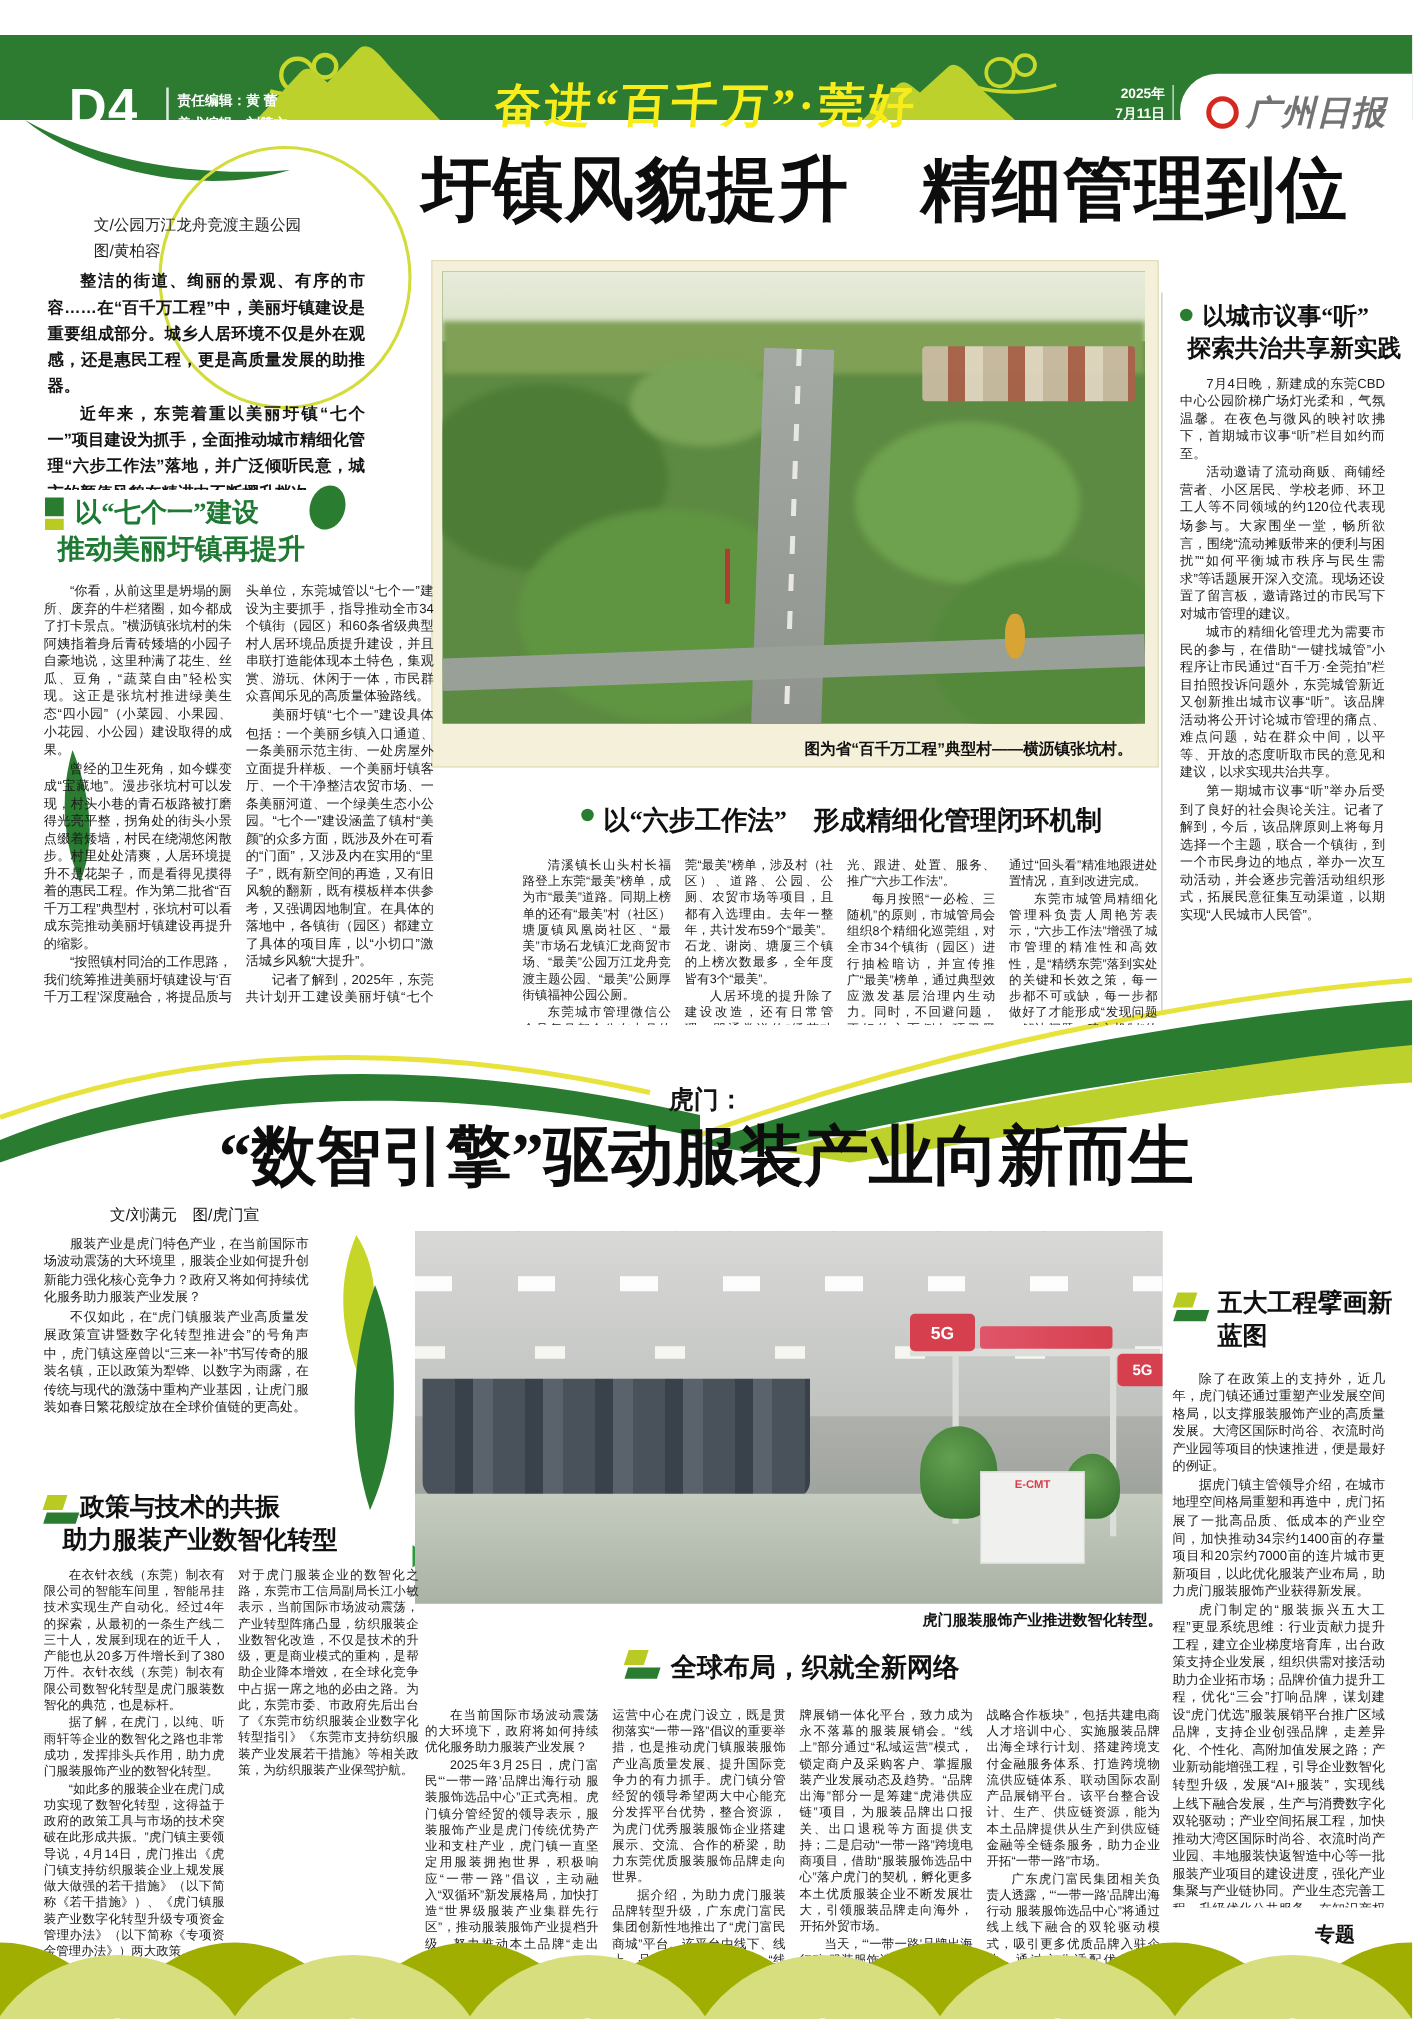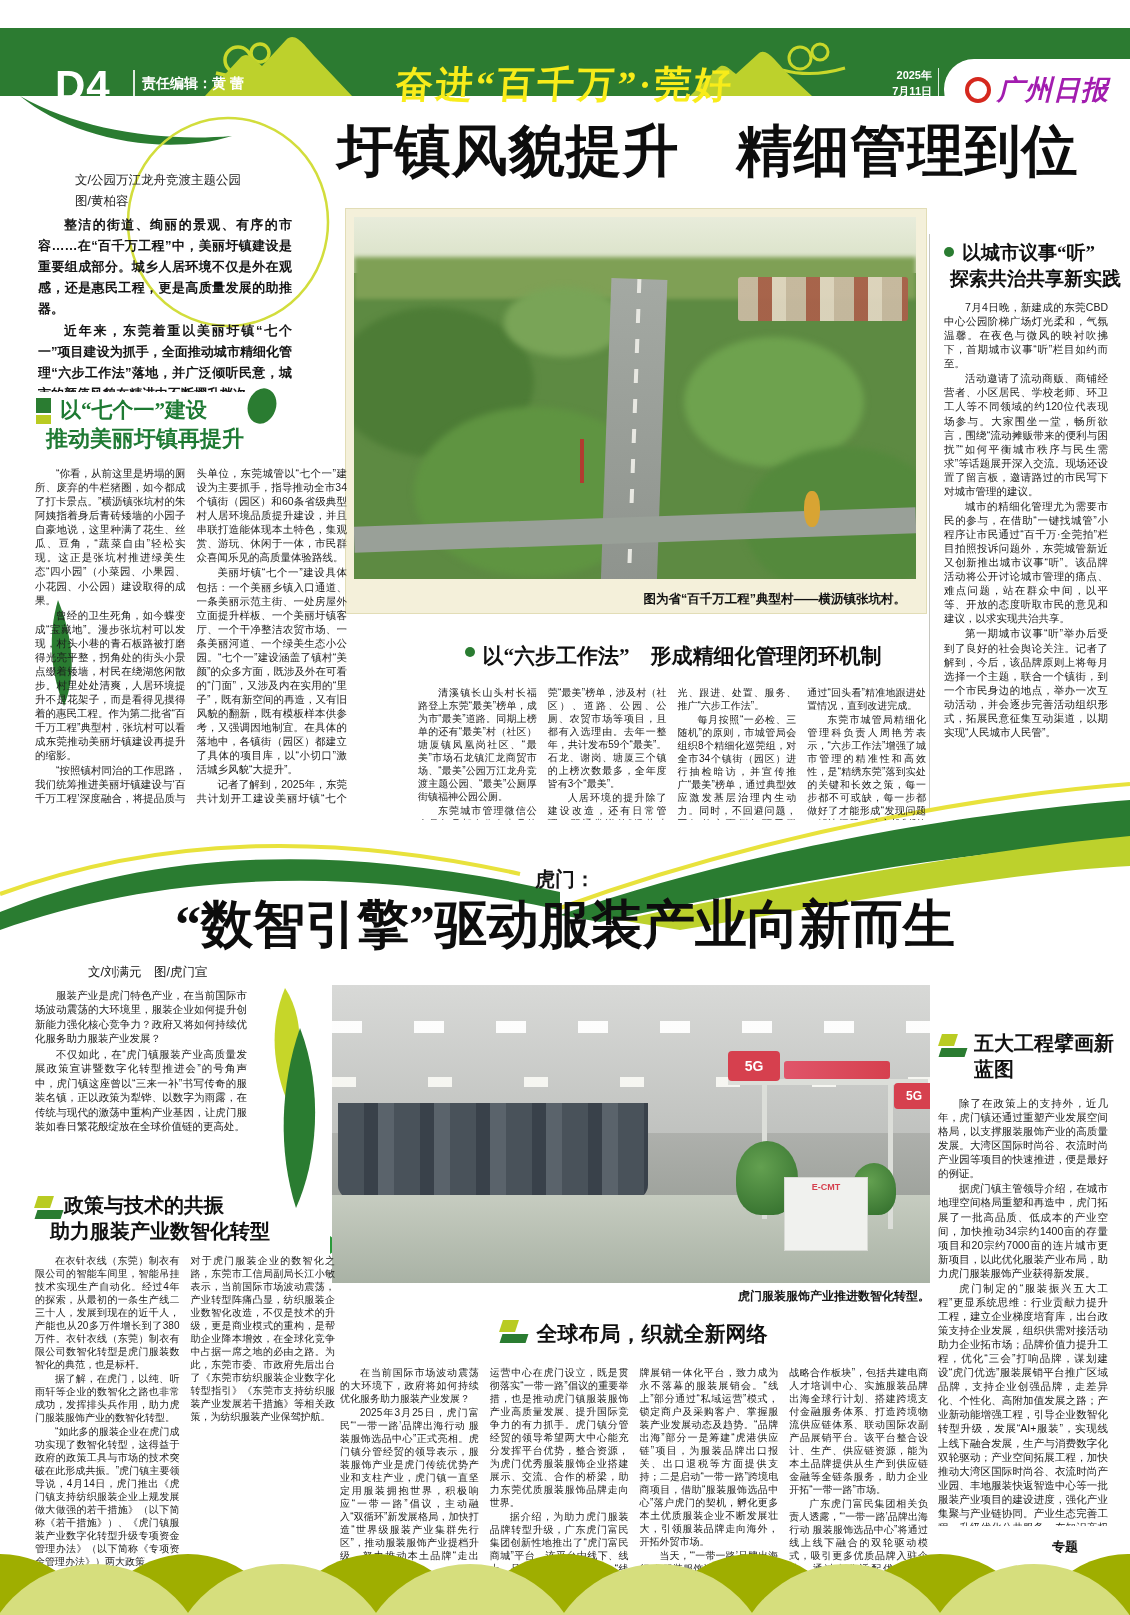--- a/index.html
+++ b/index.html
@@ -8,29 +8,29 @@
   .abs{position:absolute;}
   p{margin:0 0 1px 0;text-indent:2em;}
   .bodytext{text-align:justify;font-size:10.5px;line-height:1.34;color:#1b1b1b;overflow:hidden;}
   .cont p:first-child{text-indent:0;}
   .cols{display:flex;gap:11px;}
   .cols>div{flex:1;}
   
   .band{left:0;top:28px;width:1130px;height:68px;background:#2c7b31;}
   .pageno{left:55px;top:34px;font-size:42px;font-weight:bold;color:#fff;letter-spacing:1px;}
   .band-div{left:133px;top:42px;width:2px;height:38px;background:rgba(255,255,255,.85);}
-  .editors{left:142px;top:44px;font-size:14px;line-height:1.65;color:#fff;font-weight:bold;}
+  .editors{left:142px;top:44px;font-size:11px;line-height:1.65;color:#fff;font-weight:bold;}
   .banner-title{left:330px;top:32px;width:470px;text-align:center;font-size:37px;font-weight:bold;
         color:#f8ec1a;letter-spacing:3px;transform:skewX(-4deg);font-family:"Liberation Serif",serif;}
   .dateblk{left:868px;top:40px;width:64px;text-align:right;font-size:11px;line-height:1.45;color:#fff;font-weight:bold;}
   .date-div{left:938px;top:40px;width:1px;height:42px;background:rgba(255,255,255,.85);}
   .brandbox{left:944px;top:31px;width:186px;height:61px;background:#fff;border-radius:30px 0 0 30px;
         display:flex;align-items:center;justify-content:center;gap:6px;}
   .ring{width:18px;height:18px;border:4px solid #d5281e;border-radius:50%;display:inline-block;}
-  .brandtxt{color:#a21caf;font-weight:bold;font-size:27px;font-style:italic;font-family:Liberation Sans, sans-serif;letter-spacing:1px;}
+  .brandtxt{color:#737373;font-weight:bold;font-size:27px;font-style:italic;font-family:Liberation Sans, sans-serif;letter-spacing:1px;}
   
   .headline1{left:308px;top:114px;width:800px;text-align:center;font-weight:bold;font-size:56px;
         letter-spacing:1px;font-family:"Liberation Serif",serif;color:#0d0d0d;}
   .byline1{left:75px;top:170px;width:260px;font-size:12.5px;line-height:1.7;color:#222;}
   .intro1{left:38px;top:214px;width:254px;font-size:13px;font-weight:bold;line-height:1.62;text-align:justify;overflow:hidden;height:178px;}
   .photopanel{left:345px;top:208px;width:580px;height:404px;background:#f4f0da;border:1px solid #e2ddb6;}
   .photo1{left:8px;top:8px;width:562px;height:362px;overflow:hidden;background:#5d8a42;}
   .cap1{left:0;bottom:5px;width:560px;text-align:right;font-weight:bold;font-size:12.5px;color:#111;padding-right:8px;}
   .sq-d{width:15px;height:15px;background:#2a7c31;}
   .sq-l{width:15px;height:9px;background:#b9cb22;margin-top:2px;}
@@ -59,21 +59,21 @@
   .sAt2{left:50px;top:1218px;font-size:20px;}
   .sAcols{left:35px;top:1254px;width:300px;height:352px;font-size:10px;line-height:1.3;}
   .photo2{left:332px;top:985px;width:598px;height:298px;overflow:hidden;background:#c6c8c5;}
   .cap2{left:332px;top:1288px;width:598px;text-align:right;font-weight:bold;font-size:12px;}
   .sBhead{left:340px;top:1320px;width:588px;display:flex;align-items:flex-start;justify-content:center;gap:10px;}
   .sBtitle{font-size:21px;}
   .sBcols{left:340px;top:1366px;width:588px;height:244px;font-size:10px;line-height:1.3;}
   .sChead{left:940px;top:1030px;width:175px;display:flex;gap:8px;}
   .sCtitle{font-size:20px;line-height:1.3;}
   .sCbody{left:938px;top:1096px;width:170px;height:430px;}
-  .footer-tag{left:1052px;top:1538px;font-size:13px;font-weight:bold;color:#111;}
+  .footer-tag{left:1052px;top:1538px;font-size:16px;font-weight:bold;color:#111;}
   svg{display:block;}
   .deco{pointer-events:none;}
   
   .p1sky{left:0;top:0;width:100%;height:56px;background:linear-gradient(#e8ecdb,#d7e0c4);}
   .p1hill{left:0;top:40px;width:100%;height:42px;background:#7fa055;filter:blur(2px);}
   .blob{position:absolute;border-radius:50%;filter:blur(3px);}
   .p1road{left:252px;top:62px;width:56px;height:310px;background:linear-gradient(180deg,#a4a9a3,#8e938d);
         transform:rotate(2deg);}
   .p1roadline{position:absolute;left:26px;top:0;width:4px;height:100%;
         background:repeating-linear-gradient(180deg,#e8e8e2 0 14px,transparent 14px 30px);}

